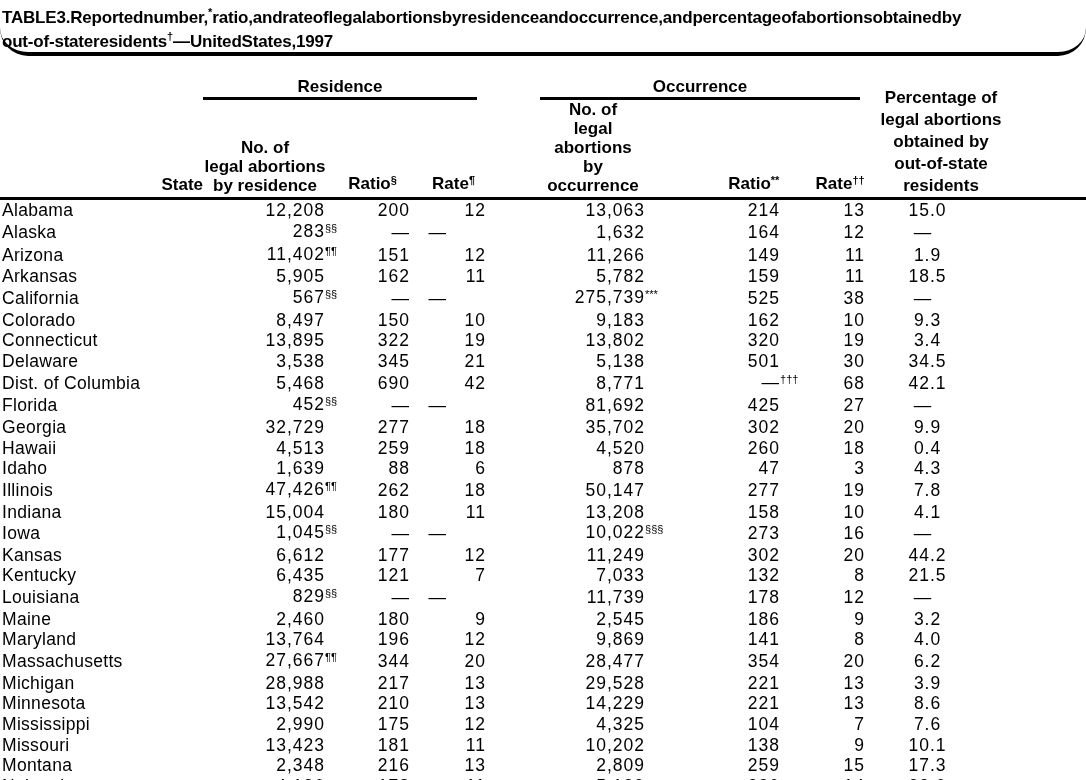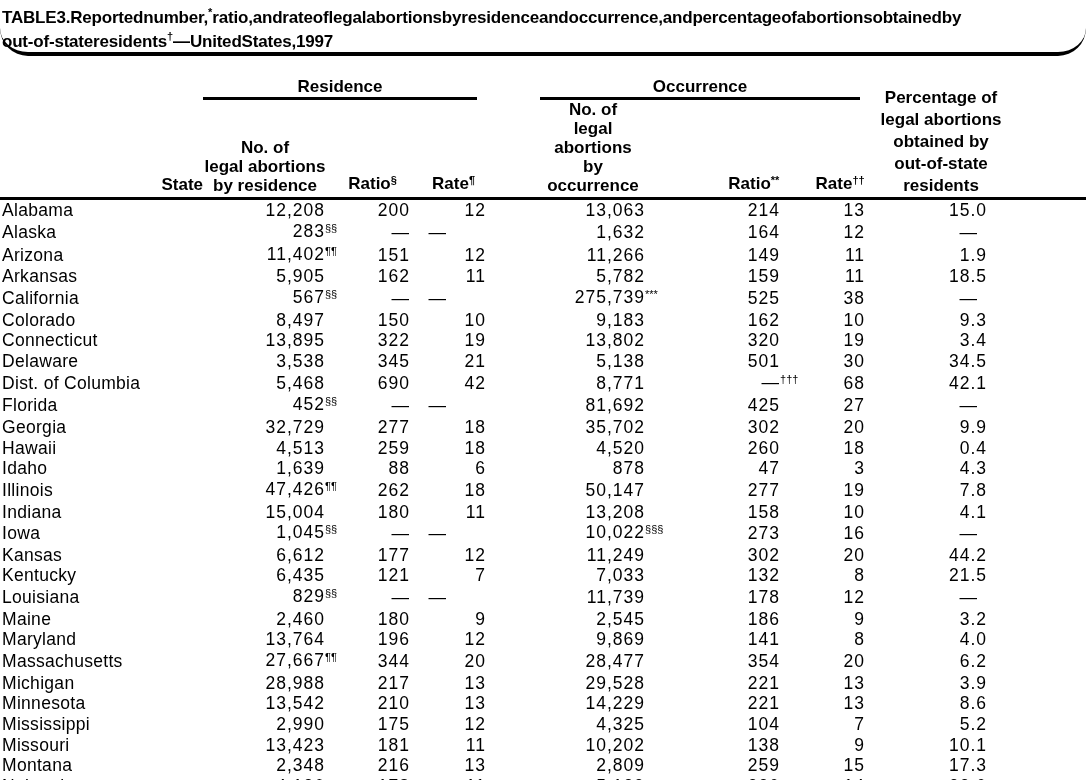--- a/index.html
+++ b/index.html
@@ -47,21 +47,21 @@
   }
   td.state { text-align:left; padding-left:2px; letter-spacing:0.3px; }
   td.num { text-align:right; letter-spacing:1px; }
   td.c2 { padding-right:2px; }
   td.c3 { padding-right:2px; }
   td.c4 { padding-right:3px; }
   td.c4.dash-shift { padding-right:42px; }
   td.c5 { padding-right:2px; }
   td.c6 { padding-right:2px;margin-top:35px; }
   td.c7 { padding-right:3px; }
-  td.c8 { padding-right:99px; }
+  td.c8 { padding-right:99px;text-align:center; }
   td.c8.pdash { padding-right:108px; }
   .sup {
     display:inline-block; width:0; overflow:visible;
     font-size:11px; letter-spacing:0;
     transform:translateY(-5px); white-space:nowrap;
   }
   thead .sup { font-weight:bold; }
 </style>
 </head>
 <body>
@@ -344,21 +344,21 @@
         <td class="num c8">8.6</td>
       </tr>
       <tr>
         <td class="state">Mississippi</td>
         <td class="num c2">2,990</td>
         <td class="num c3">175</td>
         <td class="num c4">12</td>
         <td class="num c5">4,325</td>
         <td class="num c6">104</td>
         <td class="num c7">7</td>
-        <td class="num c8">5.2</td>
+        <td class="num c8">7.6</td>
       </tr>
       <tr>
         <td class="state">Missouri</td>
         <td class="num c2">13,423</td>
         <td class="num c3">181</td>
         <td class="num c4">11</td>
         <td class="num c5">10,202</td>
         <td class="num c6">138</td>
         <td class="num c7">9</td>
         <td class="num c8">10.1</td>

